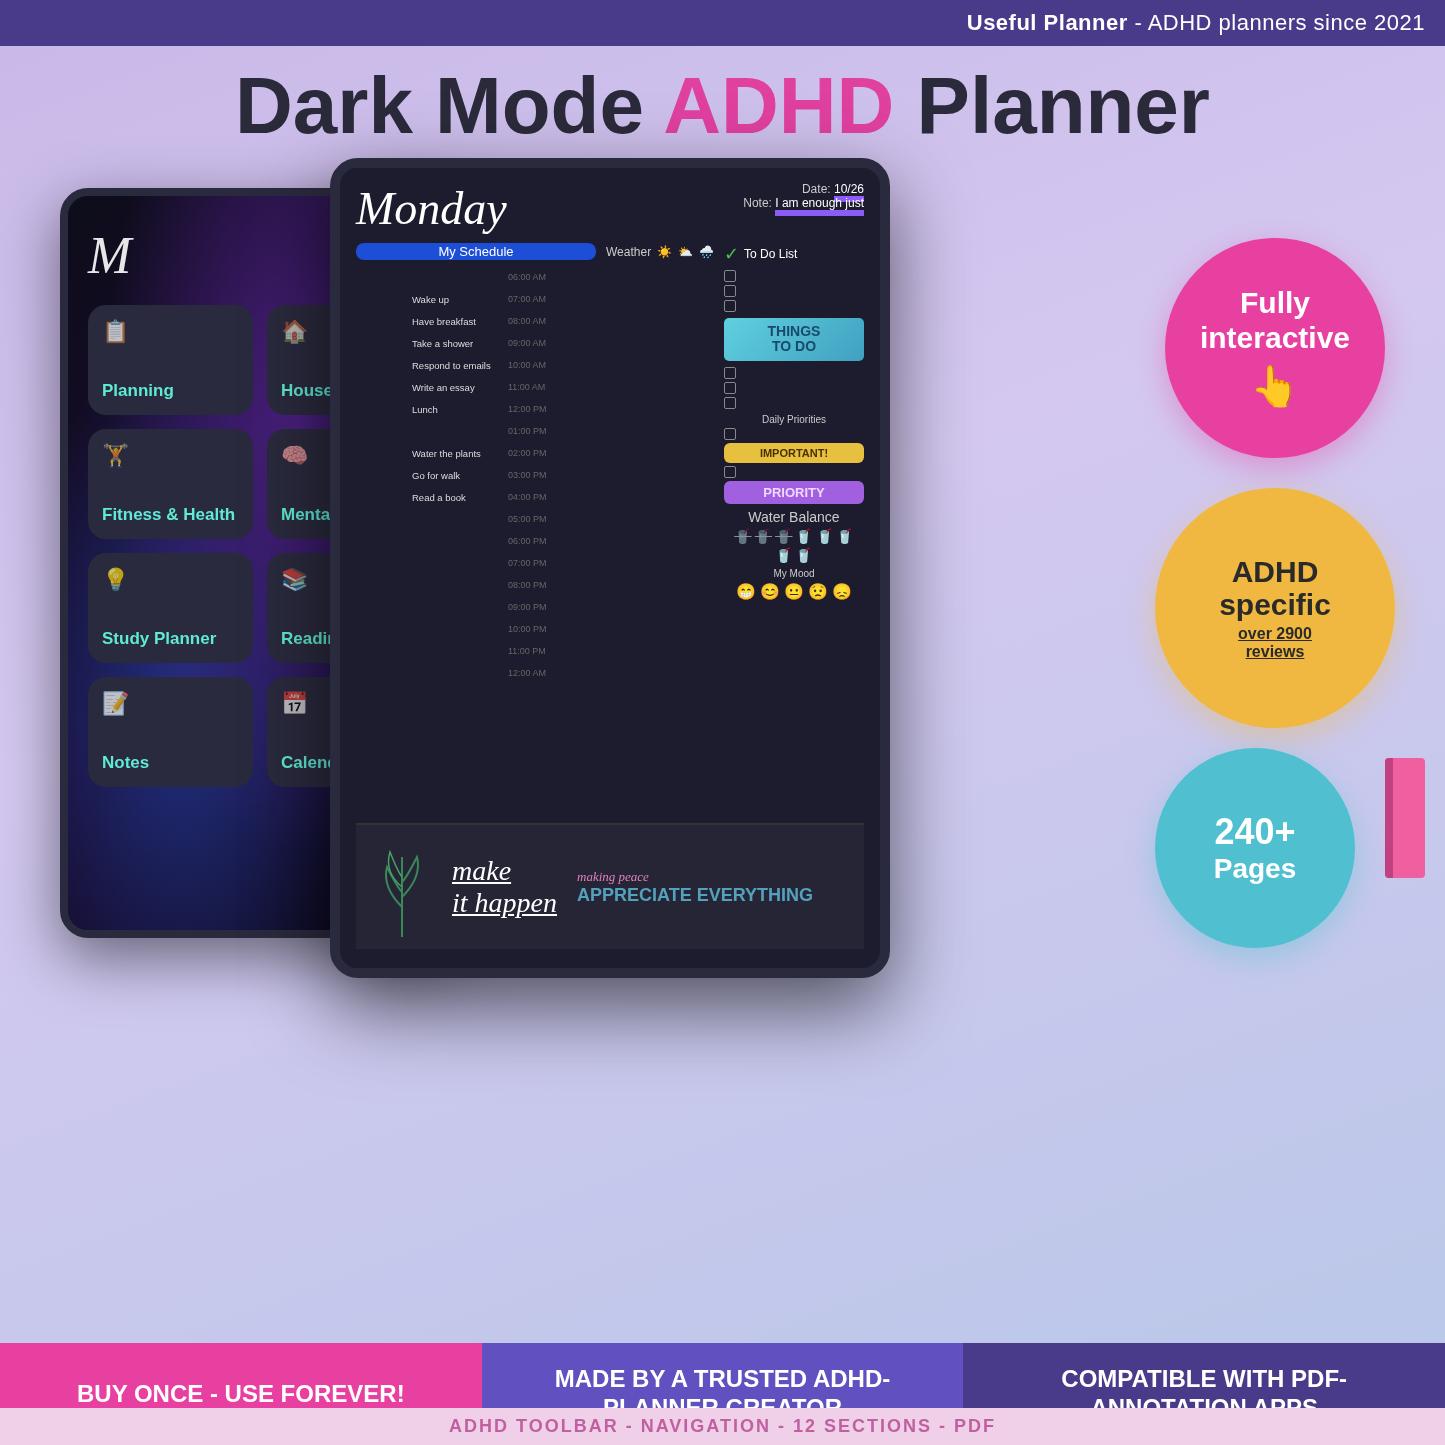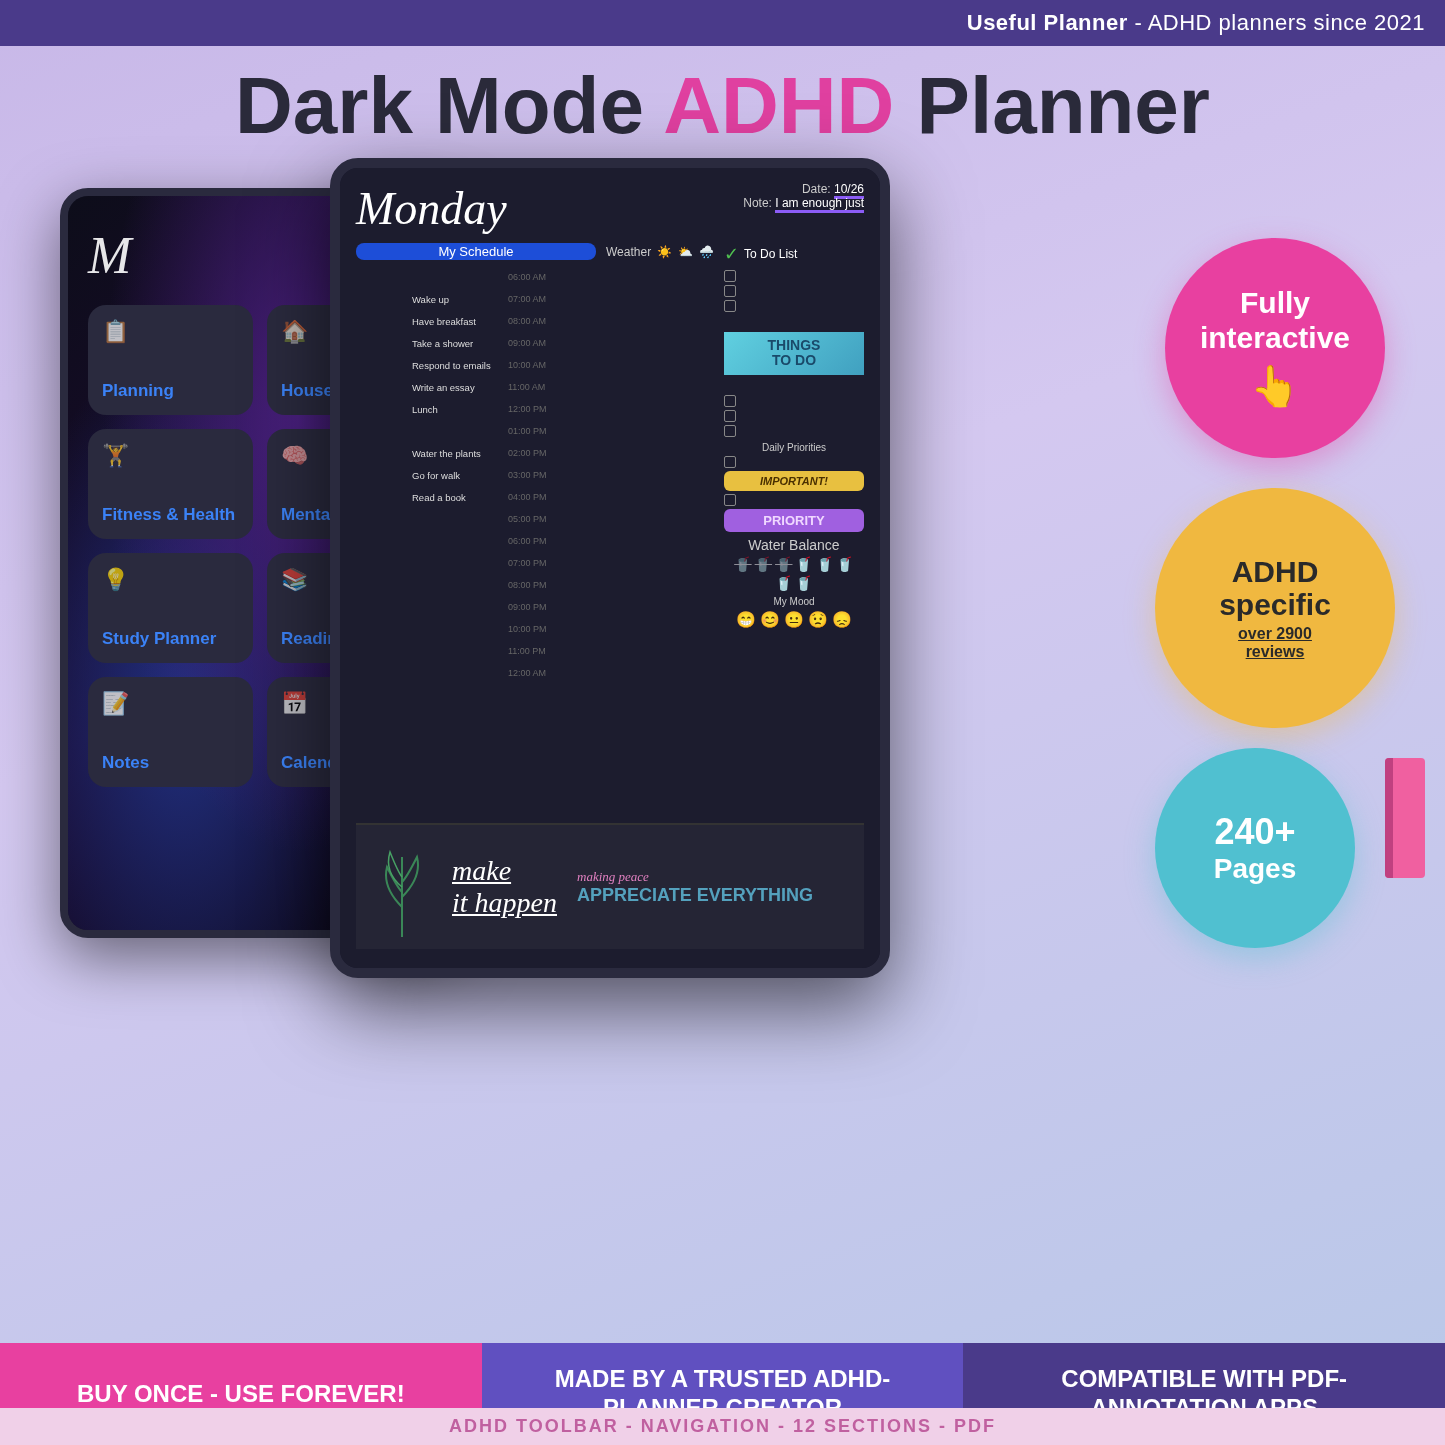--- a/index.html
+++ b/index.html
@@ -105,21 +105,21 @@
       align-items: flex-start;
       justify-content: space-between;
       height: 110px;
       position: relative;
     }
     .app-icon .icon-symbol {
       font-size: 22px;
       opacity: 0.7;
     }
     .app-icon .icon-label {
-      color: #3b82f6;
+      color: #5eead4;
       font-size: 17px;
       font-weight: 600;
       line-height: 1.2;
     }
     .app-icon.planning { background: #2a2a3e; }
     .app-icon.house { background: #2a2a3e; }
     .app-icon.fitness { background: #2a2a3e; }
     .app-icon.mental { background: #2a2a3e; }
     .app-icon.study { background: #2a2a3e; }
     .app-icon.reading { background: #2a2a3e; }
@@ -161,21 +161,21 @@
       font-size: 46px;
       font-family: 'Georgia', serif;
       font-style: italic;
       color: white;
     }
     .planner-date-note {
       font-size: 12px;
       color: #ccc;
       text-align: right;
     }
-    .planner-date-note span { color: white; border-bottom: 3px solid #8b5cf6; }
+    .planner-date-note span { color: white; border-bottom: 6px solid #8b5cf6; }
     .schedule-header {
       background: #1d4ed8;
       border-radius: 8px;
       text-align: center;
       padding: 1px;
       font-size: 13px;
       color: white;
       margin-bottom: 6px;
     }
     .weather-row {
@@ -209,24 +209,24 @@
     .todo-checkbox {
       width: 12px;
       height: 12px;
       border: 1px solid #888;
       border-radius: 2px;
       flex-shrink: 0;
     }
 
     .things-to-do-sticker {
       background: linear-gradient(135deg, #60d0e0, #40a0c0);
-      border-radius: 0;
+      border-radius: 5px;
       padding: 6px 8px;
       text-align: center;
-      margin: 20px 0;
+      margin: 6px 0;
       position: relative;
     }
     .things-to-do-sticker .things-text {
       color: #1a4a6a;
       font-weight: 900;
       font-size: 14px;
       line-height: 1.1;
     }
 
     .daily-priorities {
@@ -237,21 +237,20 @@
     }
     .important-sticker {
       background: #e8c040;
       border-radius: 6px;
       padding: 4px 8px;
       text-align: center;
       margin: 3px 0;
       font-weight: 900;
       font-size: 11px;
       color: #4a3000;
-      font-style: italic;
     }
     .priority-sticker {
       background: #a060e0;
       border-radius: 6px;
       padding: 4px 8px;
       text-align: center;
       margin: 3px 0;
       font-weight: 900;
       font-size: 13px;
       color: #f0d8ff;

